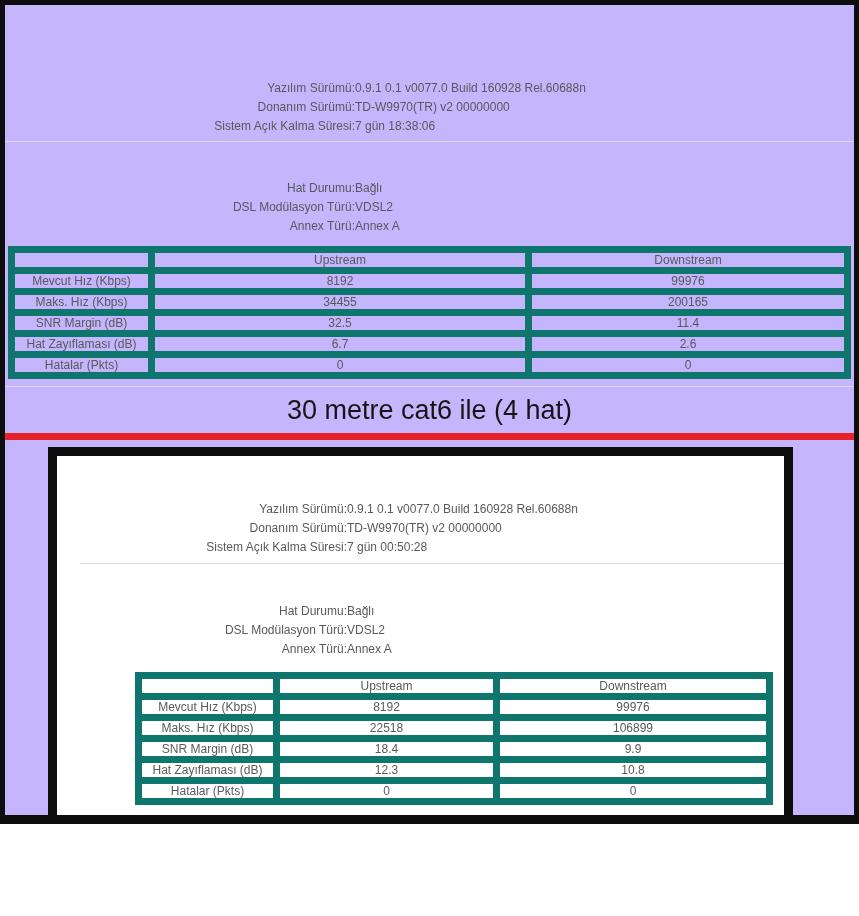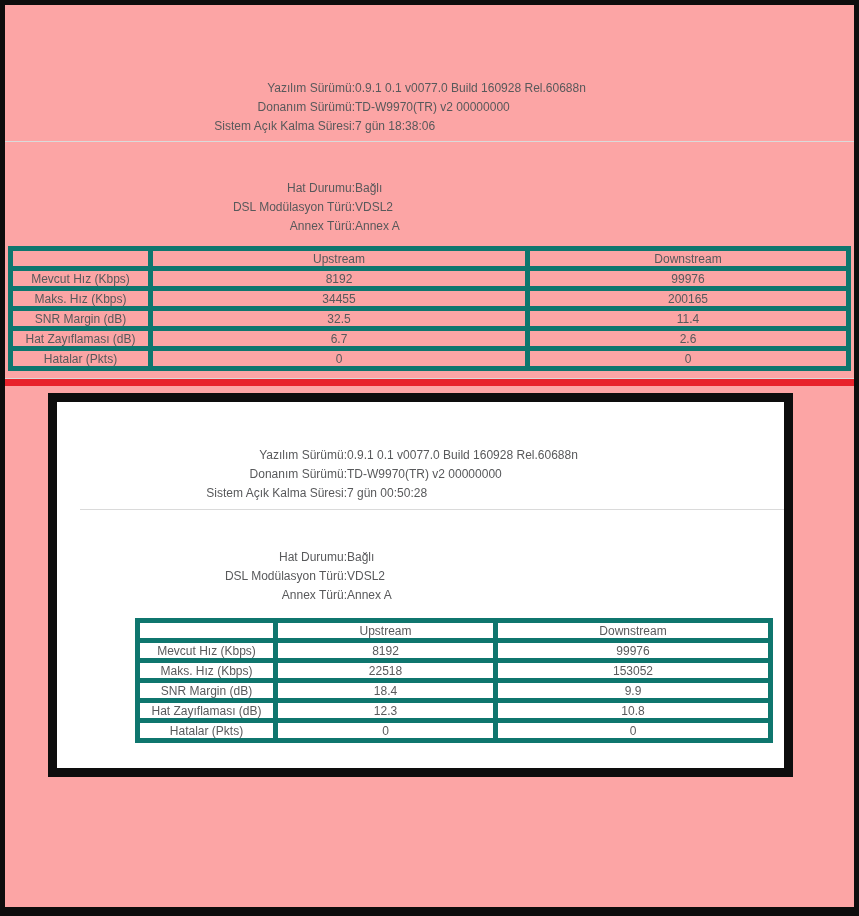--- a/index.html
+++ b/index.html
@@ -3,41 +3,41 @@
 <meta charset="utf-8">
 <style>
   * { margin:0; padding:0; box-sizing:border-box; }
   html,body { background:#fff; }
   body {
     width:859px; height:916px;
     font-family:"Liberation Sans", sans-serif;
     position:relative;
   }
   .outer-frame {
-    width:859px; height:916px;
+    width:859px; height:824px;
     border:5px solid #0d0d0d;
     border-bottom-width:9px;
-    background:#fca5a5;
+    background:#c4b5fd;
     overflow:hidden;
   }
   
   .info-block { font-size:12px; color:#58595b; }
   .info-row { display:flex; line-height:19px; }
   .info-row .lbl { width:350px; text-align:right; white-space:pre; }
   .info-row .val { margin-left:0; white-space:pre; }
   
   .divider { border:none; border-top:1px solid #dadada; height:0; }
   
   table.stat-table {
     border-collapse:collapse;
     font-size:12px; color:#58595b;
     table-layout:fixed;
   }
   table.stat-table th, table.stat-table td {
-    border:5px solid #0f766e;
+    border:7px solid #0f766e;
     height:20px;
     text-align:center;
     vertical-align:middle;
     font-weight:normal;
     padding:0;
     overflow:hidden;
   }
   
   .top-section { padding-top:74px; }
   .top-info-1 { }
@@ -149,20 +149,21 @@
         <td>Hatalar (Pkts)</td>
         <td>0</td>
         <td>0</td>
       </tr>
     </tbody>
       </table>
 
     <hr class="divider top-divider-2">
   </div>
 
+  <div class="caption-1">30 metre cat6 ile (4 hat)</div>
 
   <div class="red-line"></div>
 
   <div class="black-box">
 
     <div class="info-block">
       <div class="info-row">
         <span class="lbl">Yazılım Sürümü:</span>
         <span class="val">0.9.1 0.1 v0077.0 Build 160928 Rel.60688n</span>
       </div>
@@ -206,21 +207,21 @@
         <th>Downstream</th>
       </tr>
       <tr>
         <td>Mevcut Hız (Kbps)</td>
         <td>8192</td>
         <td>99976</td>
       </tr>
       <tr>
         <td>Maks. Hız (Kbps)</td>
         <td>22518</td>
-        <td>153052</td>
+        <td>106899</td>
       </tr>
       <tr>
         <td>SNR Margin (dB)</td>
         <td>18.4</td>
         <td>9.9</td>
       </tr>
       <tr>
         <td>Hat Zayıflaması (dB)</td>
         <td>12.3</td>
         <td>10.8</td>

